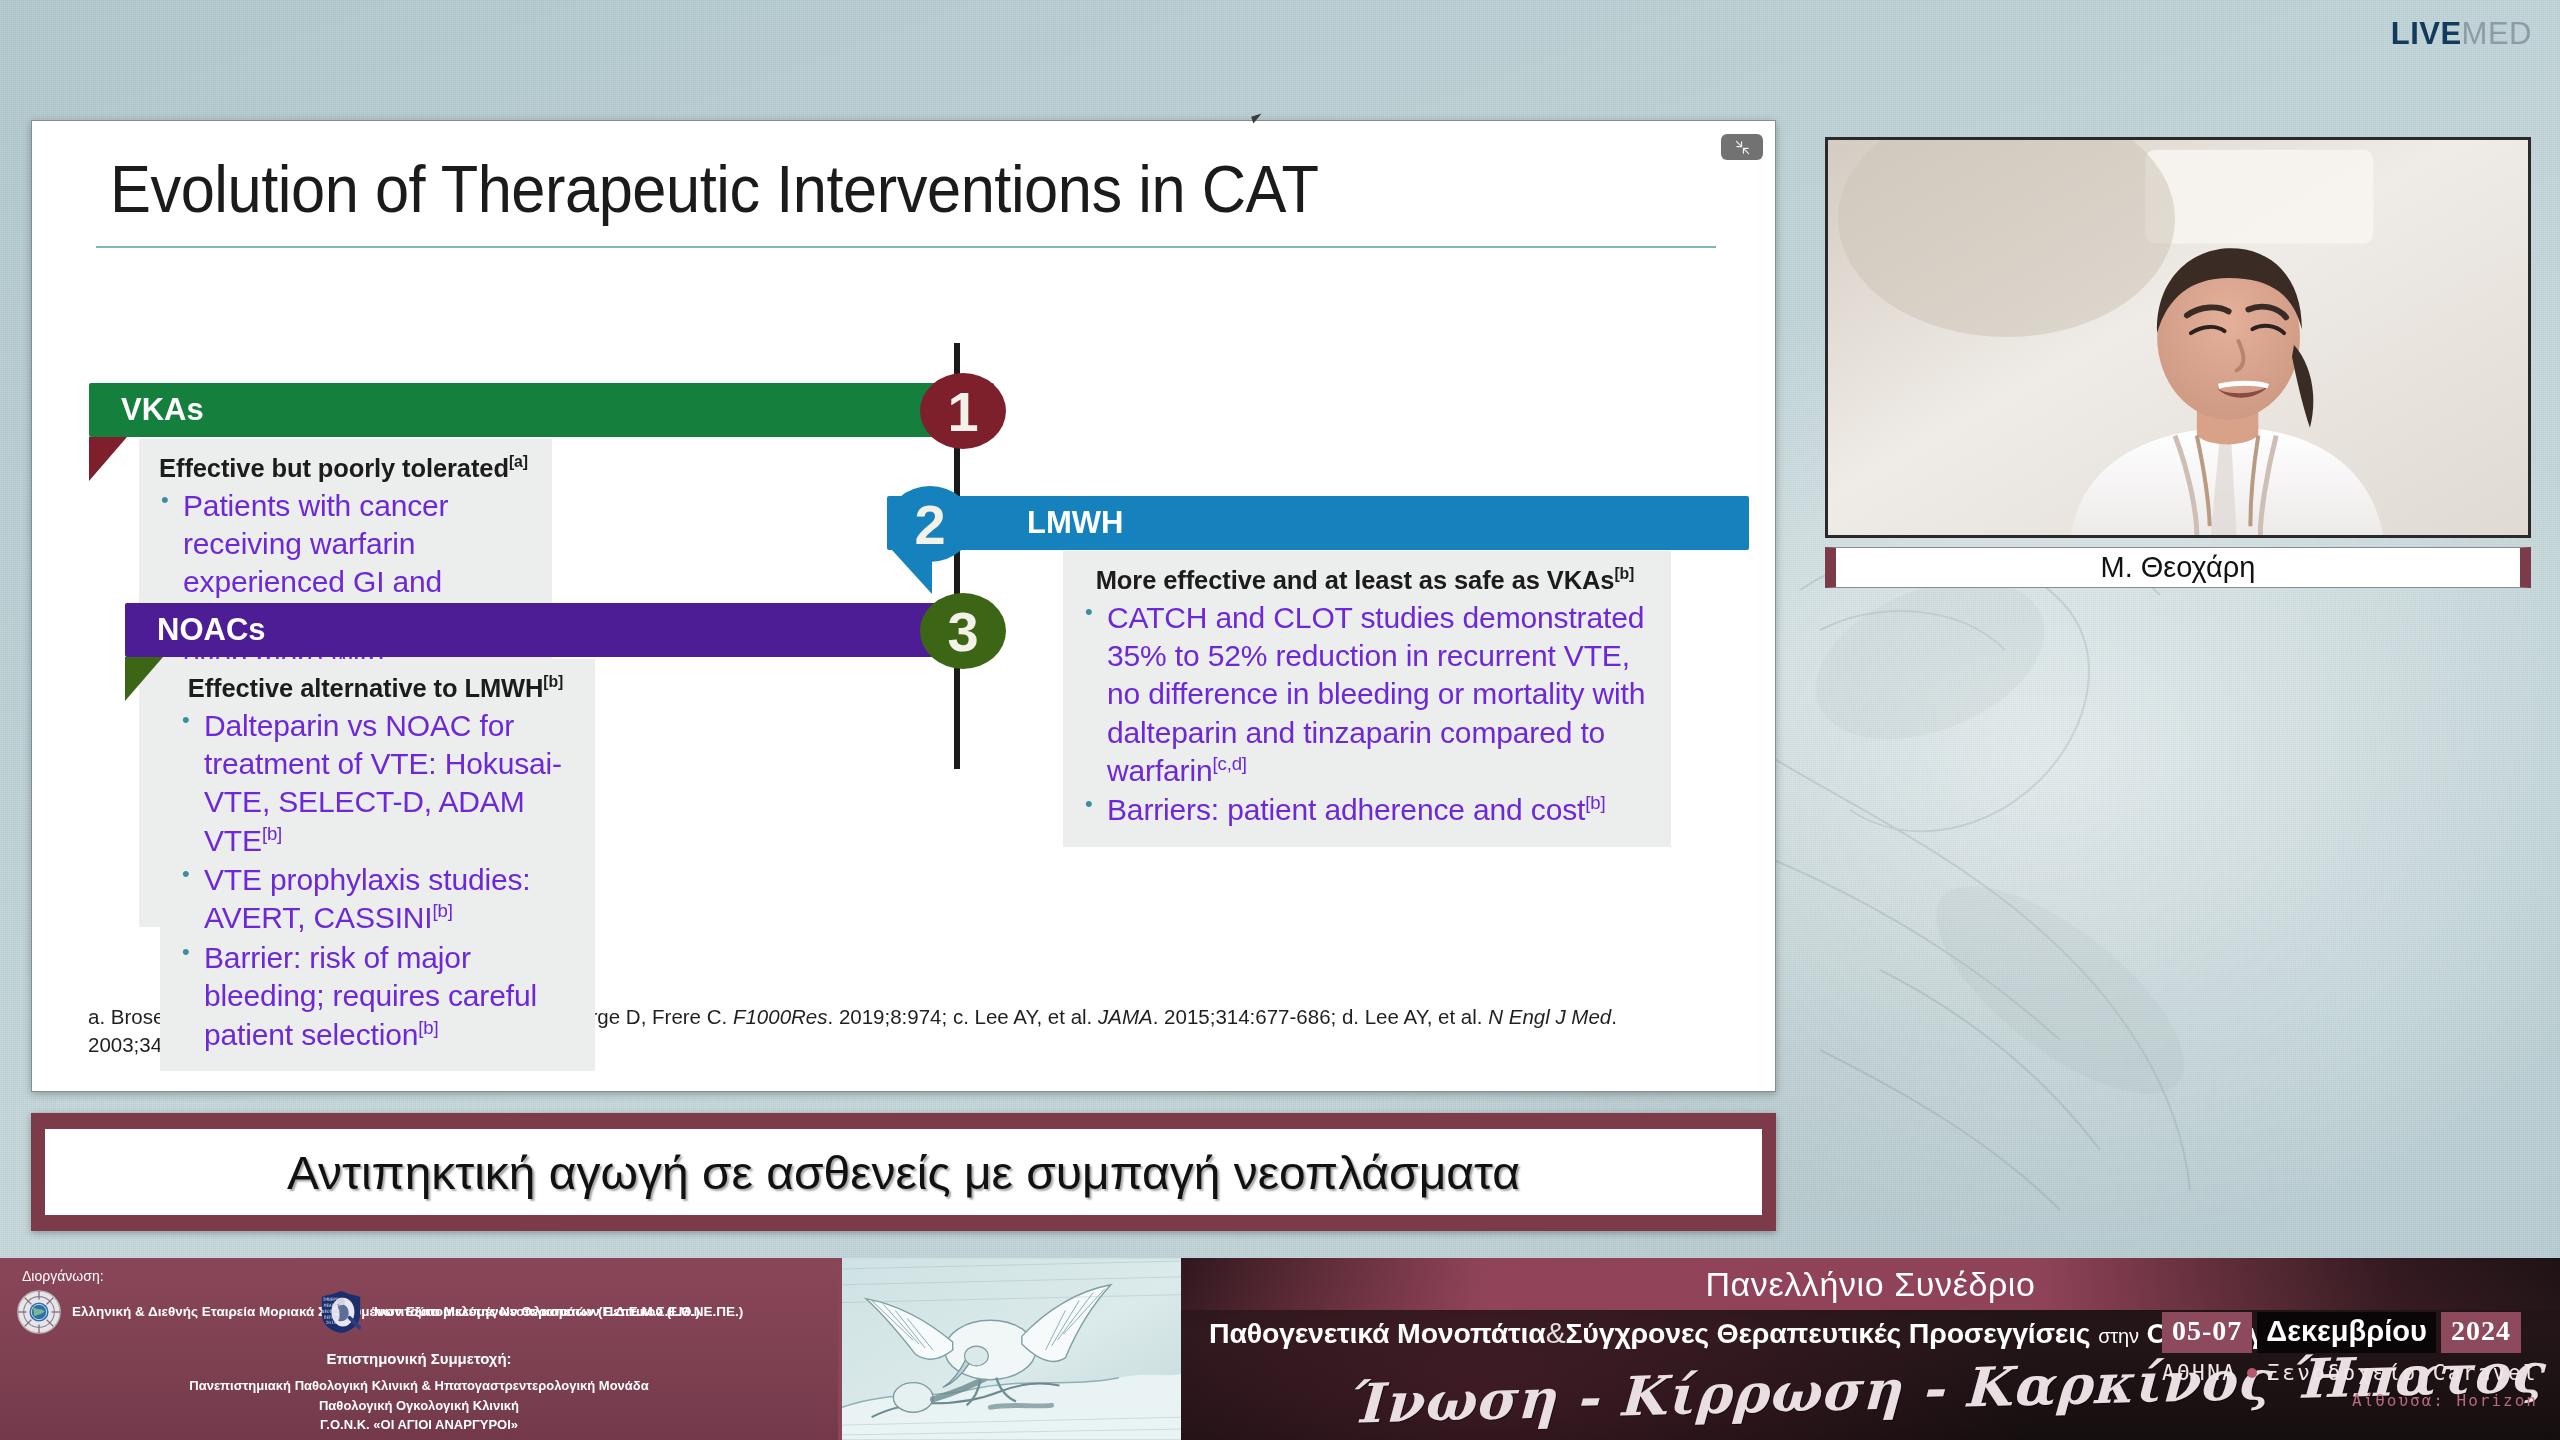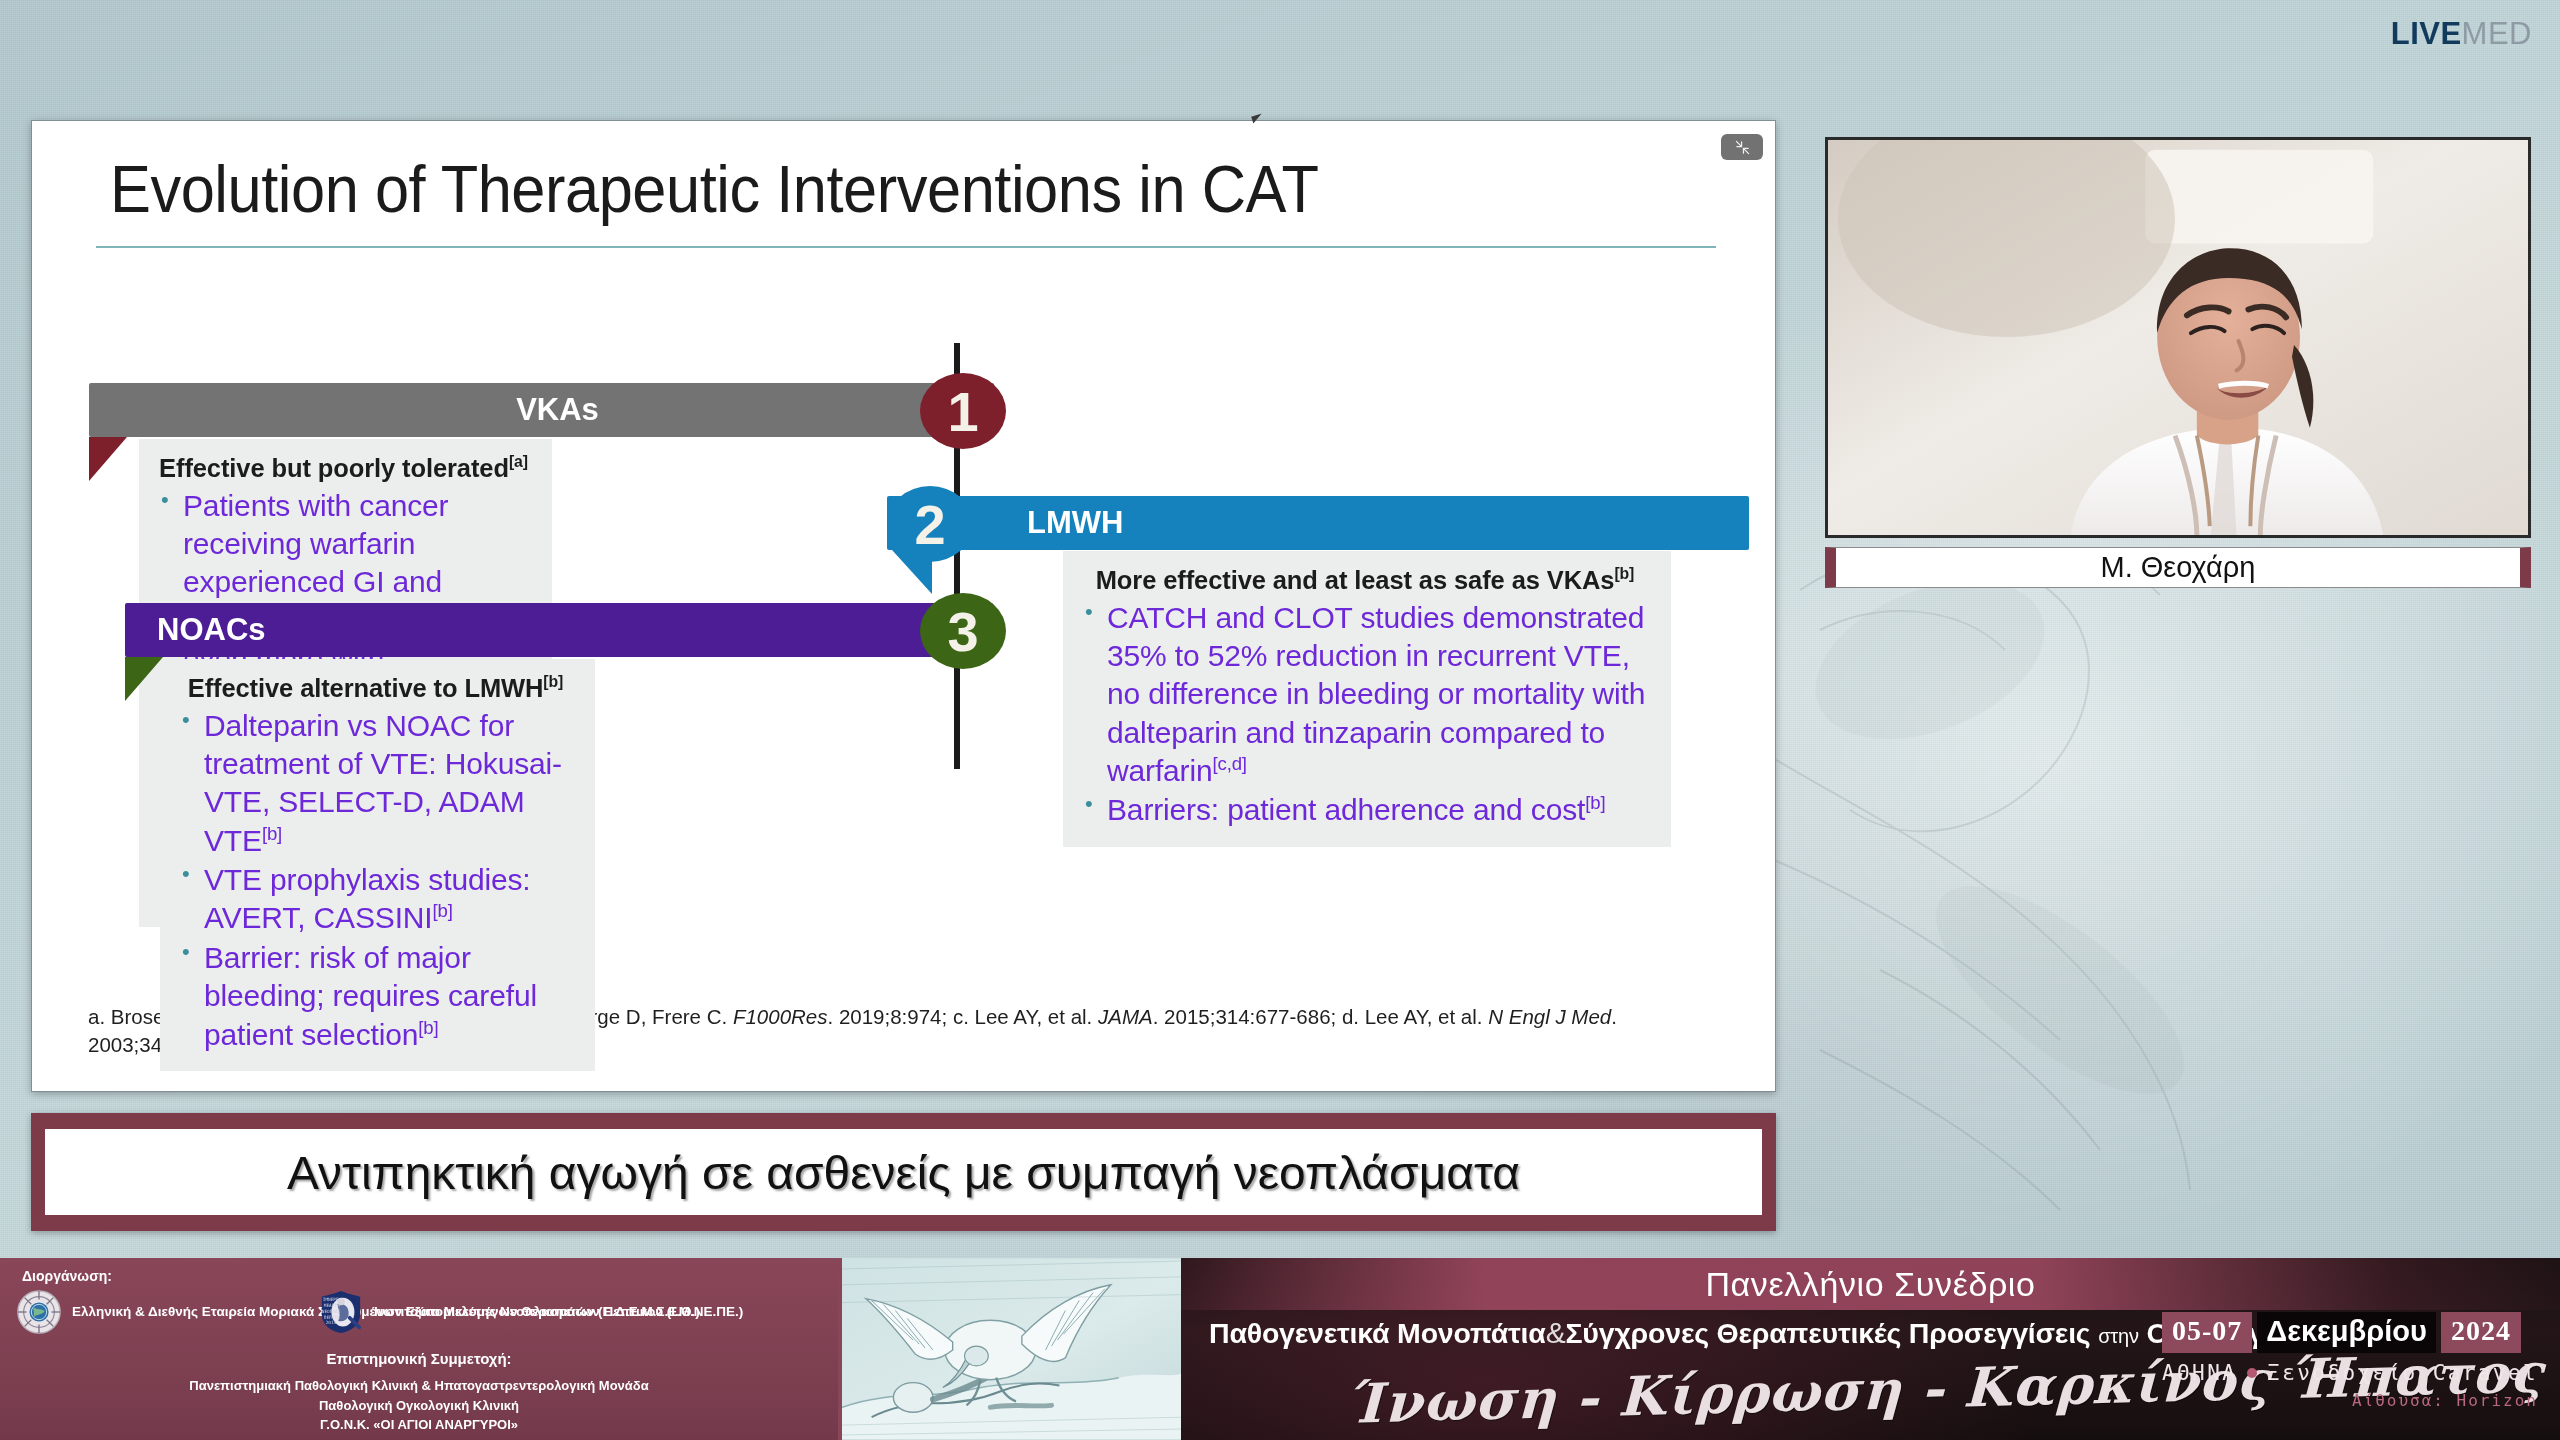--- a/index.html
+++ b/index.html
@@ -135,24 +135,23 @@
   .tb-list li::before {
     content: "•";
     position: absolute; left: 4px; top: -1px;
     color: #3a8f9b; font-size: 22px;
   }
   sup { font-size: 0.62em; vertical-align: super; }
 
   
   #bar1 {
     left: 57px; top: 262px; width: 905px;
-    background: #737373;
+    background: #15803d;
     padding-left: 32px;
     border-radius: 2px;
-    justify-content: center;
   }
   #node1 { left: 888px; top: 252px; background: #7e1f2c; }
   #notch1 {
     position: absolute; left: 57px; top: 316px;
     width: 0; height: 0;
     border-top: 44px solid #7e1f2c;
     border-right: 38px solid transparent;
     z-index: 3;
   }
   #tb1 { left: 107px; top: 318px; width: 413px; }
@@ -259,21 +258,21 @@
     display: flex;
   }
   #footer-left {
     width: 838px; height: 100%;
     background: linear-gradient(180deg,#8a4659 0%, #7e4152 55%, #73394a 100%);
     position: relative;
     color: #fff;
   }
   #org-label {
     position: absolute; left: 22px; top: 10px;
-    font-size: 14px; font-weight: 700;
+    font-size: 14px; font-weight: 400;
   }
   .org-row { position: absolute; display: flex; align-items: center; }
   .org-logo { width: 46px; height: 46px; flex: none; margin-right: 10px; }
   .org-text { font-size: 13.5px; line-height: 1.45; font-weight: 700; }
   #org1 { left: 16px; top: 31px; }
   #org2 { left: 318px; top: 31px; }
   #sci-label {
     position: absolute; left: 0; right: 0; top: 92px;
     text-align: center; font-size: 15px; font-weight: 700;
   }

